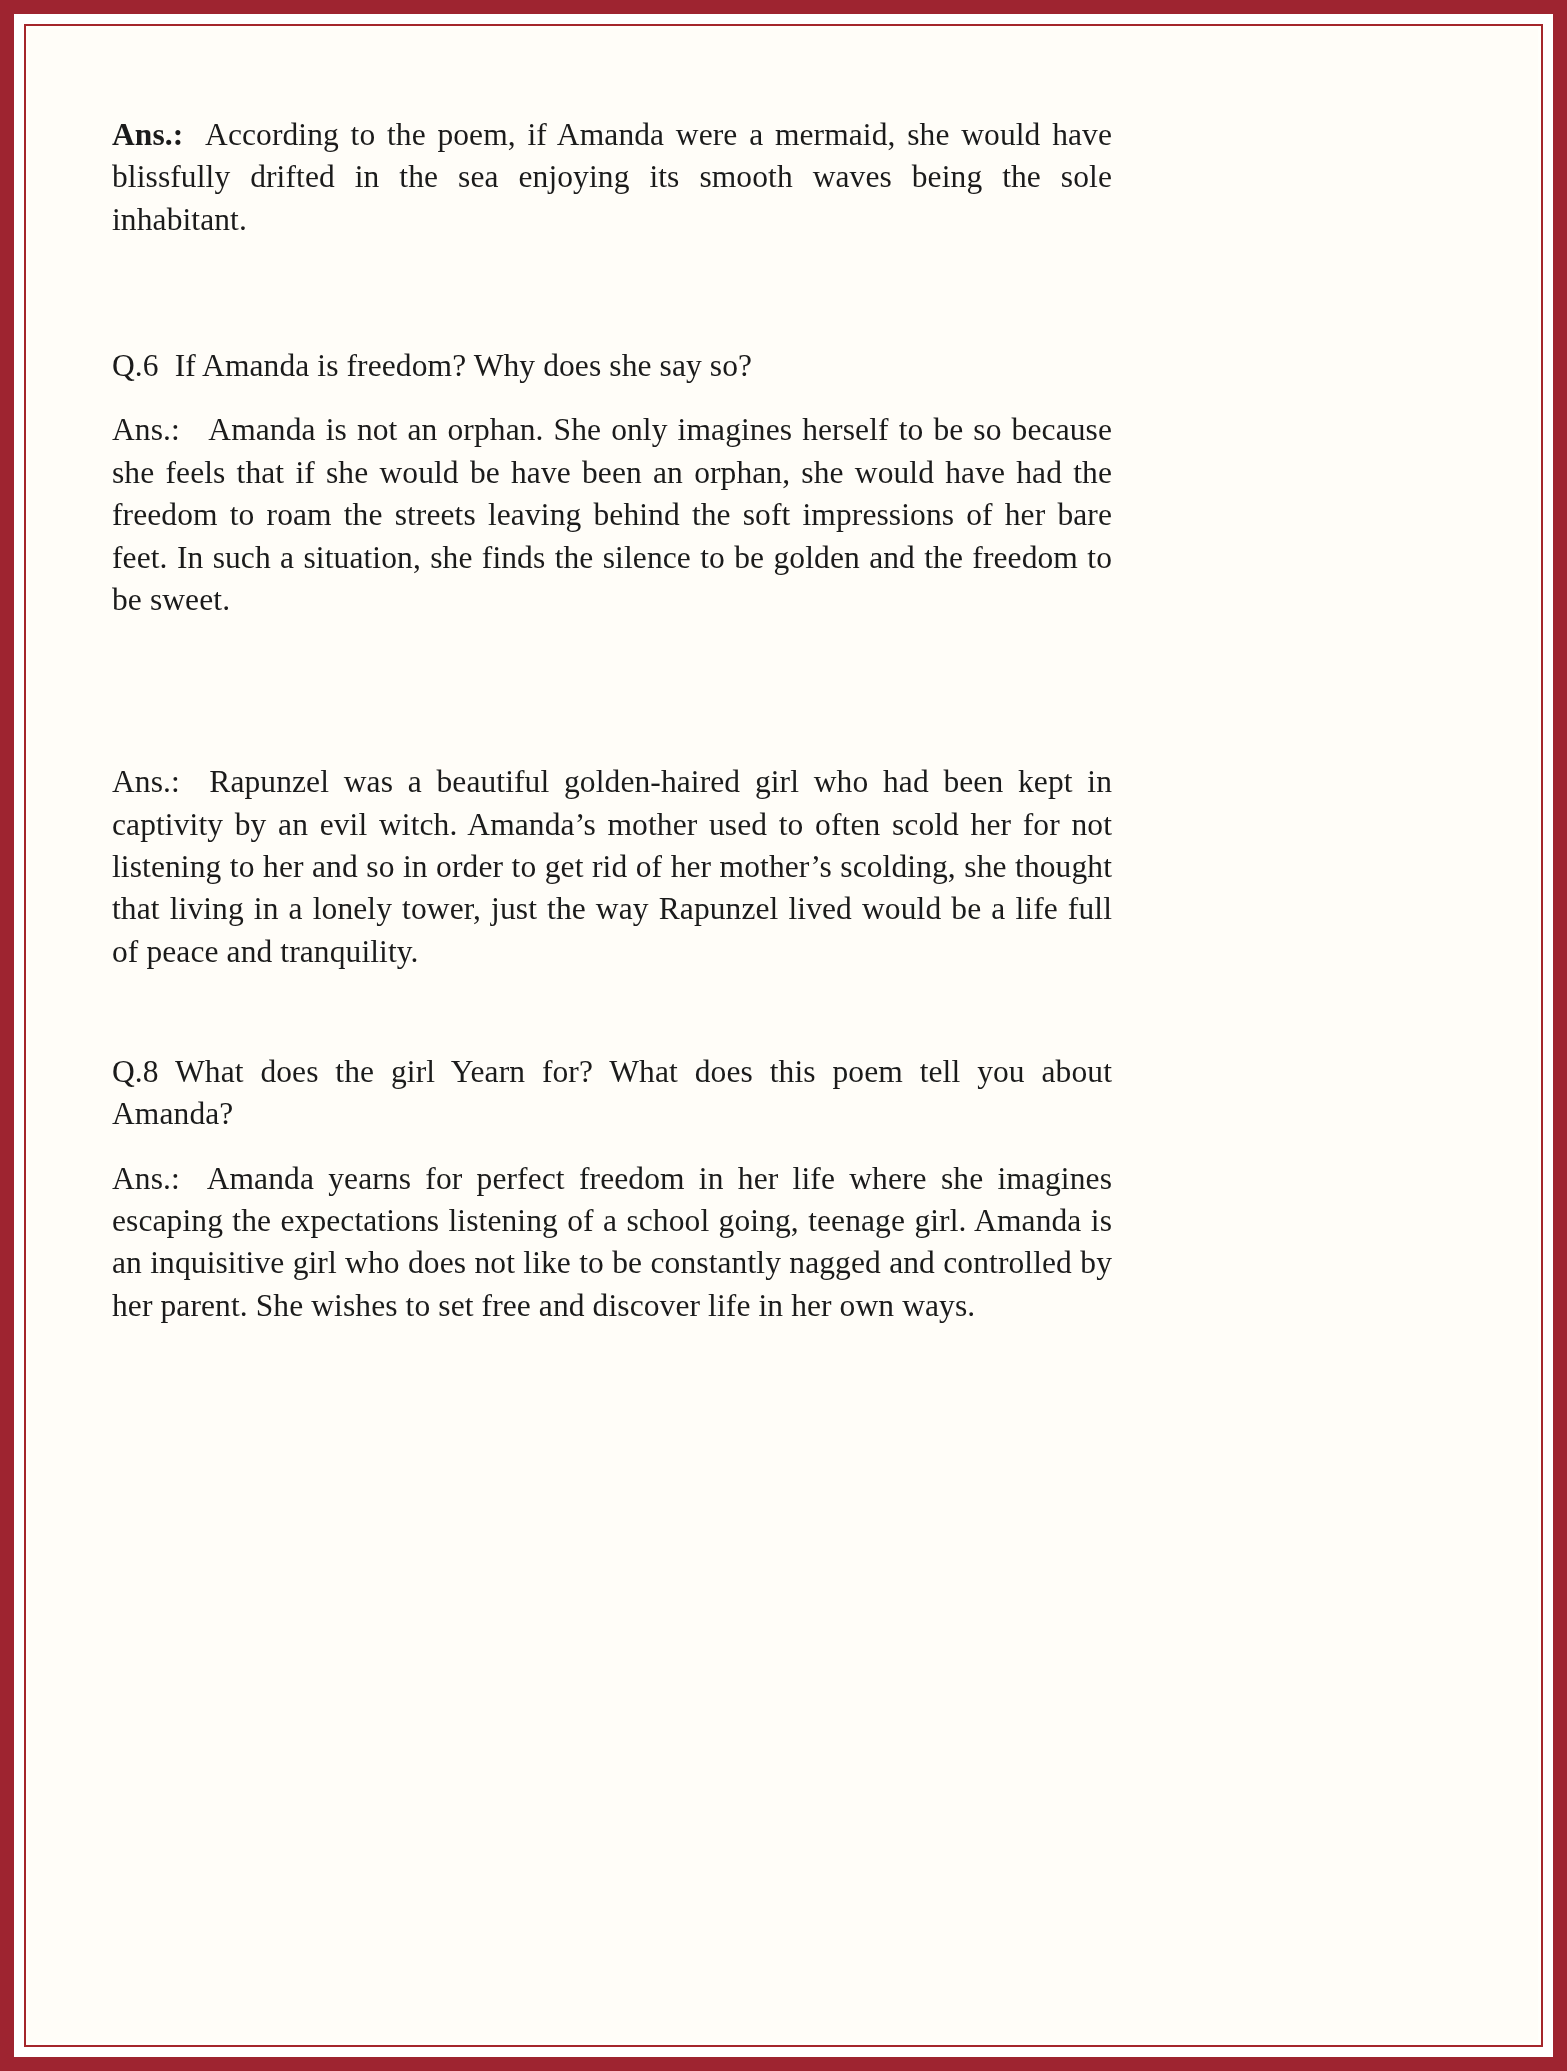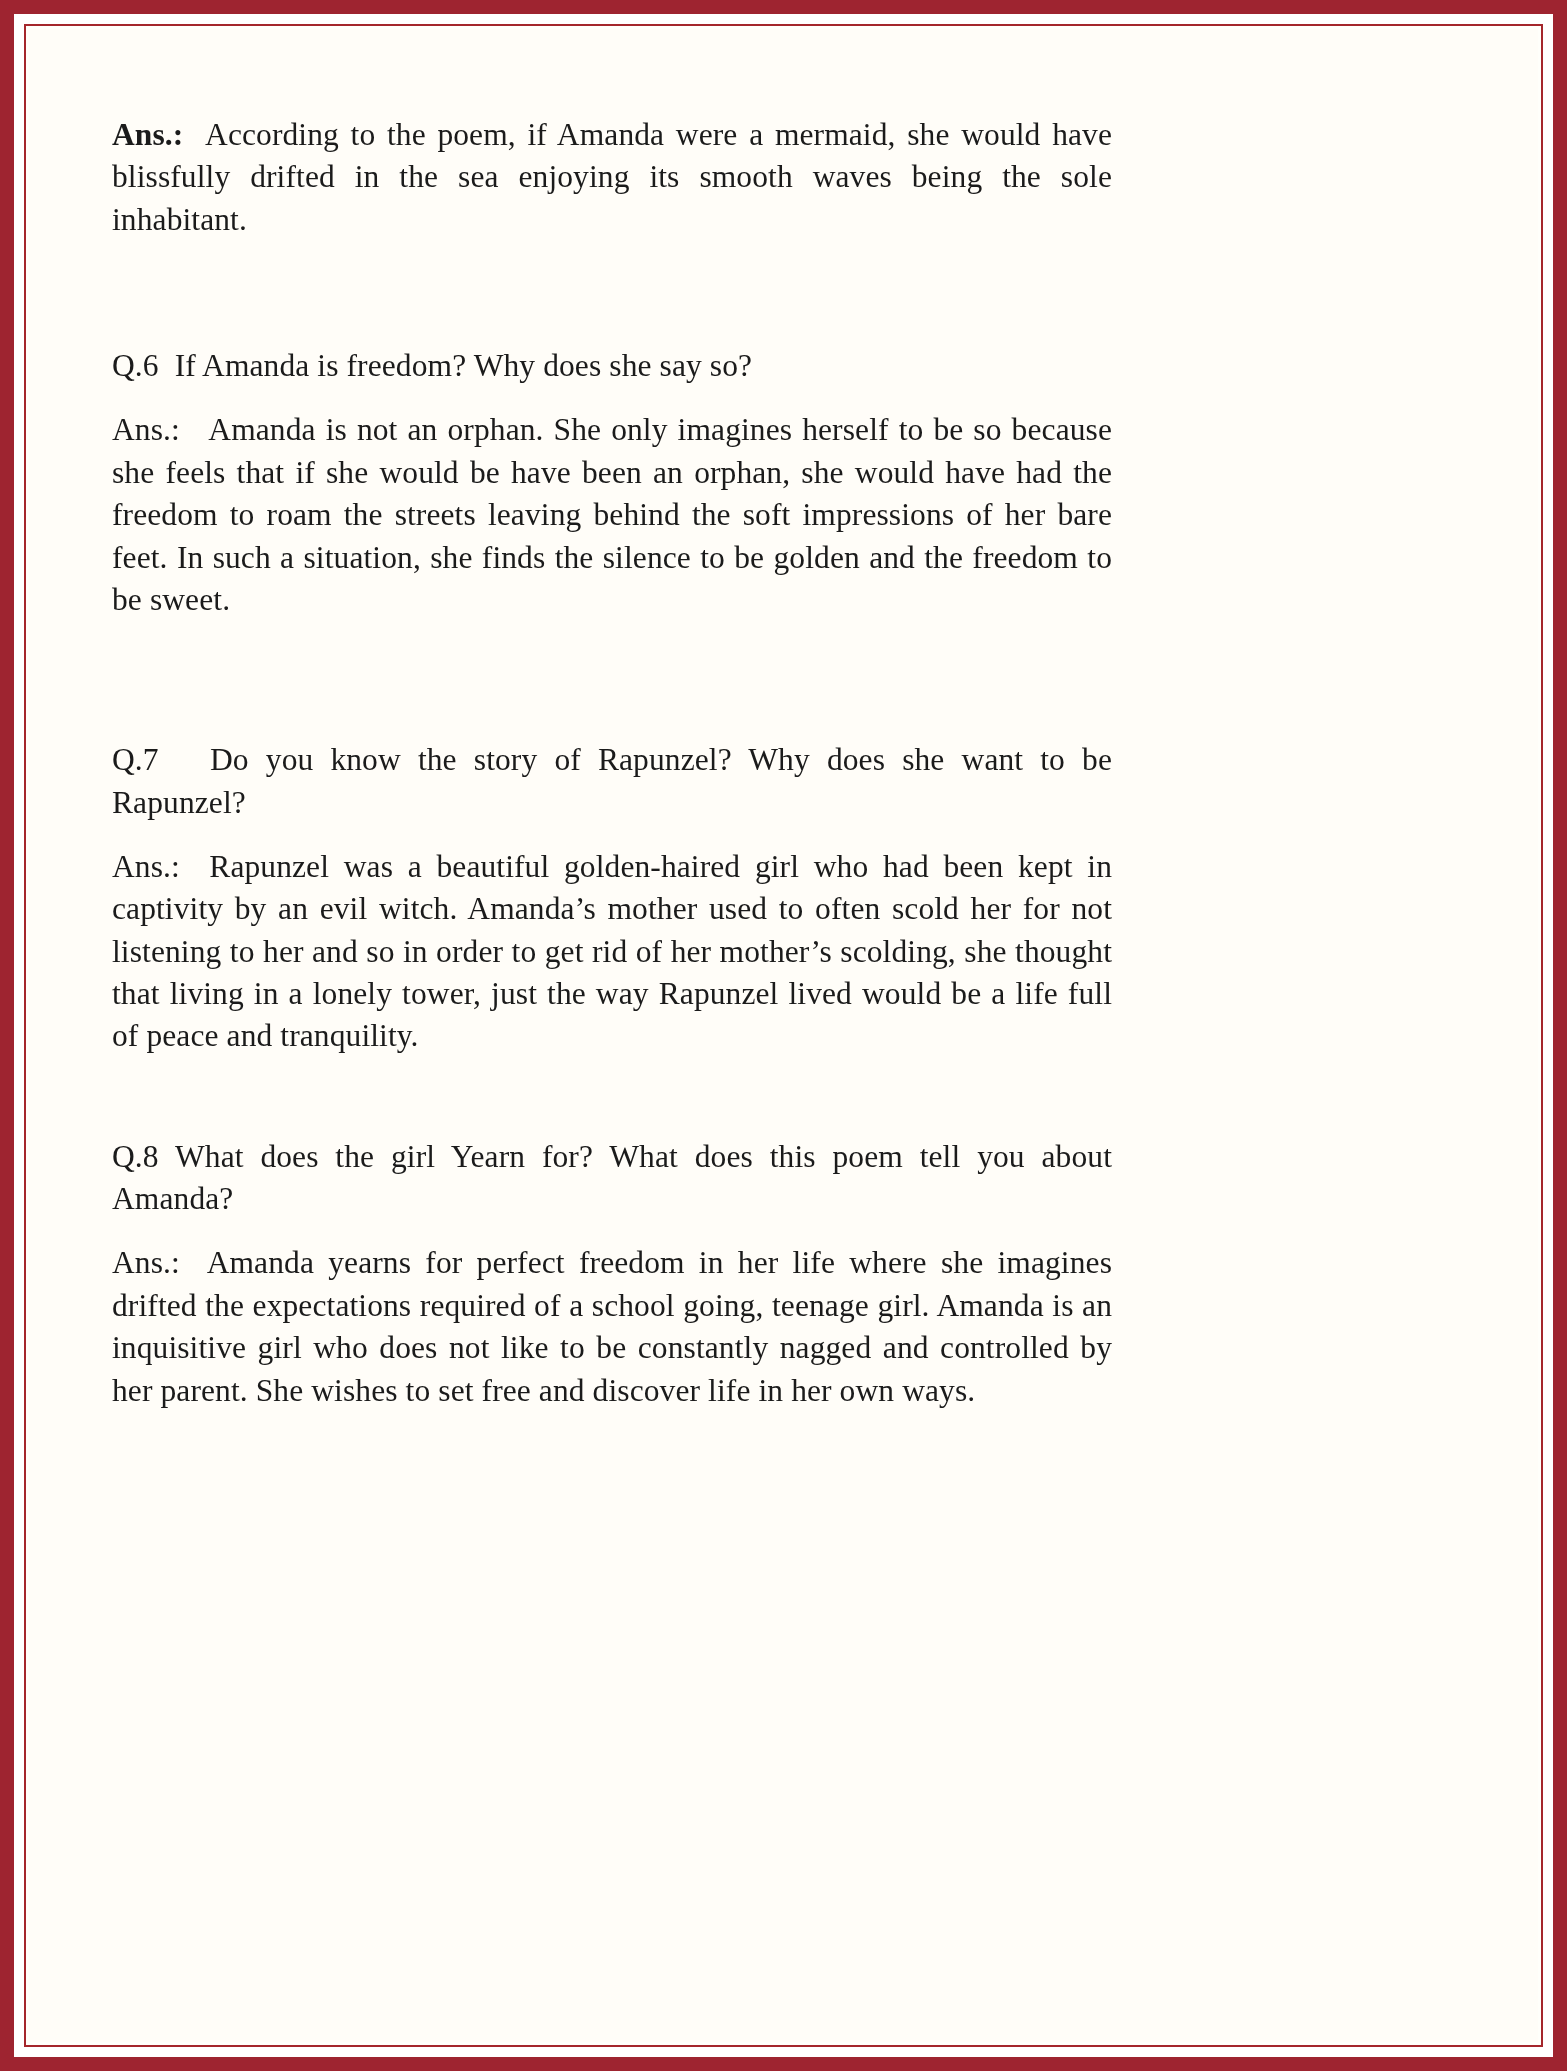--- a/index.html
+++ b/index.html
@@ -96,31 +96,30 @@
         <div class="gap-xl"></div>
 
         <p class="q-head"><span>Q.6</span>&nbsp; <span>If Amanda is freedom? Why does she say so?</span></p>
 
         <div class="gap-md"></div>
 
         <p class="ans-body"><span>Ans.:</span>&nbsp;&nbsp; <span>Amanda is not an orphan. She only imagines herself to be so because she feels that if she would be have been an orphan, she would have had the freedom to roam the streets leaving behind the soft impressions of her bare feet. In such a situation, she finds the silence to be golden and the freedom to be sweet.</span></p>
 
         <div class="gap-sep"></div>
 
-        <p class="q-head"><span>Q.7</span>&nbsp;&nbsp; <span>Do you know the story of Rapunzel? Why does she want to be Rapunzel?</span></p>
 
         <div class="gap-md"></div>
 
         <p class="ans-body"><span>Ans.:</span>&nbsp; <span>Rapunzel was a beautiful golden-haired girl who had been kept in captivity by an evil witch. Amanda’s mother used to often scold her for not listening to her and so in order to get rid of her mother’s scolding, she thought that living in a lonely tower, just the way Rapunzel lived would be a life full of peace and tranquility.</span></p>
 
         <div class="gap-lg"></div>
 
         <p class="q-head"><span>Q.8</span> <span>What does the girl Yearn for? What does this poem tell you about Amanda?</span></p>
 
         <div class="gap-md"></div>
 
-        <p class="ans-body"><span>Ans.:</span>&nbsp; <span>Amanda yearns for perfect freedom in her life where she imagines drifted the expectations required of a school going, teenage girl. Amanda is an inquisitive girl who does not like to be constantly nagged and controlled by her parent. She wishes to set free and discover life in her own ways.</span></p>
+        <p class="ans-body"><span>Ans.:</span>&nbsp; <span>Amanda yearns for perfect freedom in her life where she imagines escaping the expectations listening of a school going, teenage girl. Amanda is an inquisitive girl who does not like to be constantly nagged and controlled by her parent. She wishes to set free and discover life in her own ways.</span></p>
 
       </div>
 
     </div>
   </div>
 </div>
 
 </body></html>

